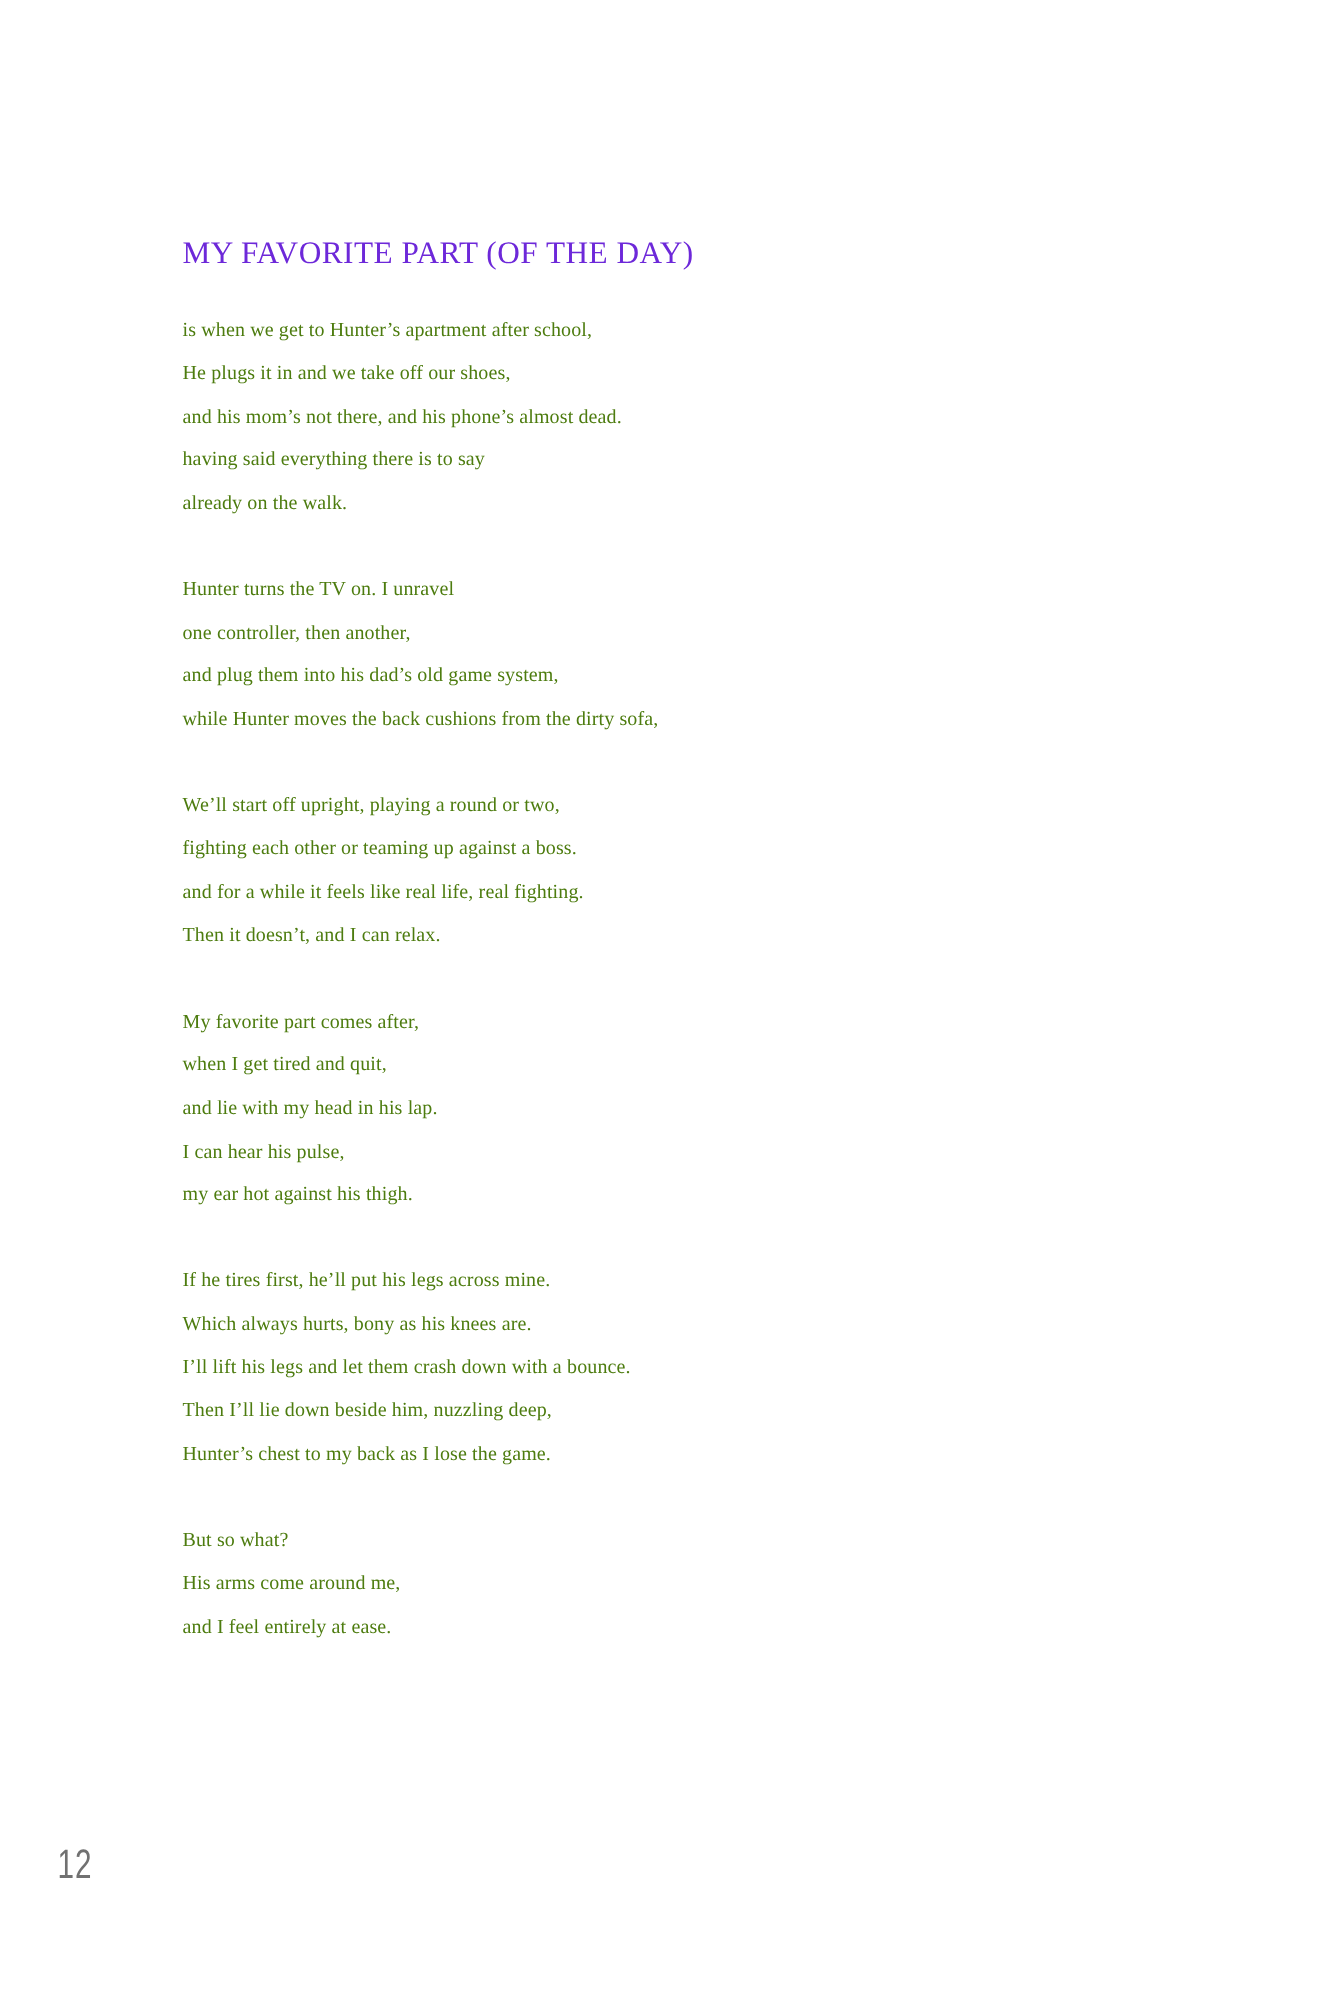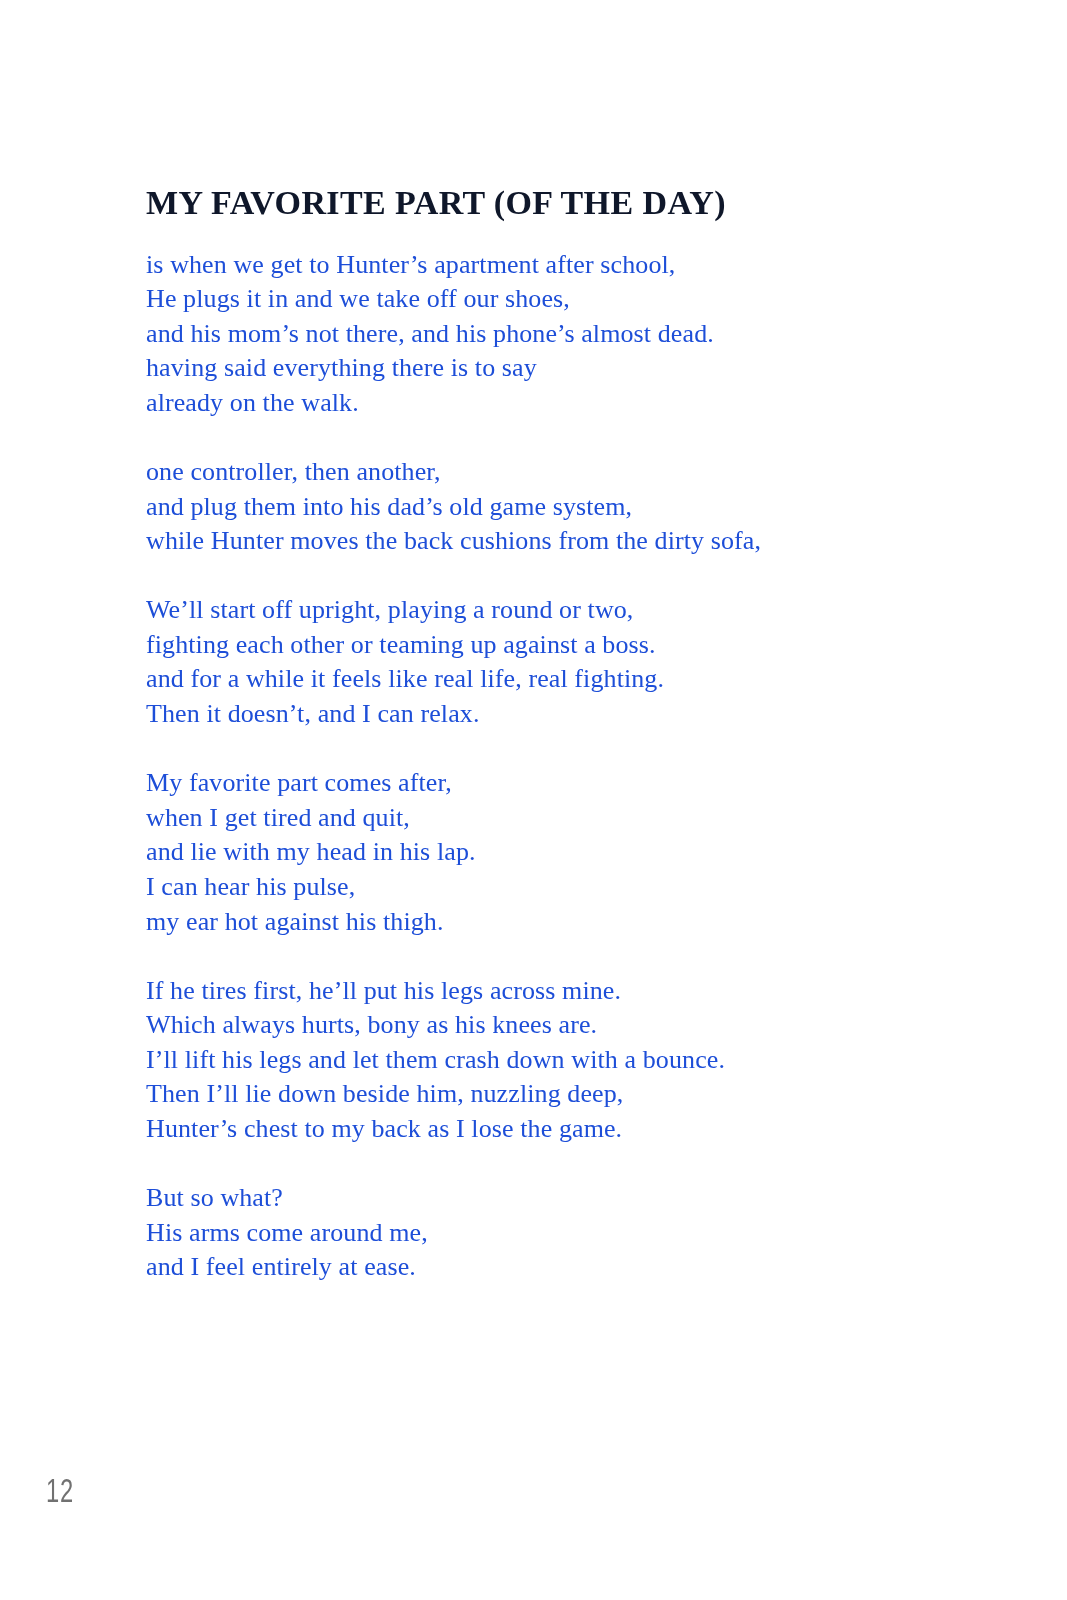--- a/index.html
+++ b/index.html
@@ -19,39 +19,39 @@
     inset: 0;
     background: #ffffff;
   }
   .content {
     position: absolute;
     left: 146px;
     top: 186px;
     width: 780px;
   }
   .poem-title {
-    font-size: 34px;
-    font-weight: 700;
+    font-size: 25px;
+    font-weight: 400;
     line-height: 34.5px;
     letter-spacing: 0.4px;
-    color: #0f172a;
+    color: #6d28d9;
     margin: 0 0 27px 0;
   }
   .stanza {
     margin: 0 0 34.5px 0;
   }
   .stanza:last-child {
     margin-bottom: 0;
     margin-top: 26px;
   }
   .line {
     margin: 0;
-    font-size: 26px;
+    font-size: 16px;
     line-height: 34.6px;
-    color: #1d4ed8;
+    color: #4d7c0f;
     letter-spacing: 0.1px;
   }
   .page-number {
     position: absolute;
     left: 46px;
     top: 1472px;
     font-family: "Liberation Sans", sans-serif;
     font-size: 33px;
     font-weight: 400;
     color: #717171;
@@ -68,20 +68,21 @@
     <h1 class="poem-title">MY FAVORITE PART (OF THE DAY)</h1>
     <div id="poem-stanzas">
         <div class="stanza">
           <p class="line">is when we get to Hunter’s apartment after school,</p>
           <p class="line">He plugs it in and we take off our shoes,</p>
           <p class="line">and his mom’s not there, and his phone’s almost dead.</p>
           <p class="line">having said everything there is to say</p>
           <p class="line">already on the walk.</p>
         </div>
         <div class="stanza">
+          <p class="line">Hunter turns the TV on. I unravel</p>
           <p class="line">one controller, then another,</p>
           <p class="line">and plug them into his dad’s old game system,</p>
           <p class="line">while Hunter moves the back cushions from the dirty sofa,</p>
         </div>
         <div class="stanza">
           <p class="line">We’ll start off upright, playing a round or two,</p>
           <p class="line">fighting each other or teaming up against a boss.</p>
           <p class="line">and for a while it feels like real life, real fighting.</p>
           <p class="line">Then it doesn’t, and I can relax.</p>
         </div>

